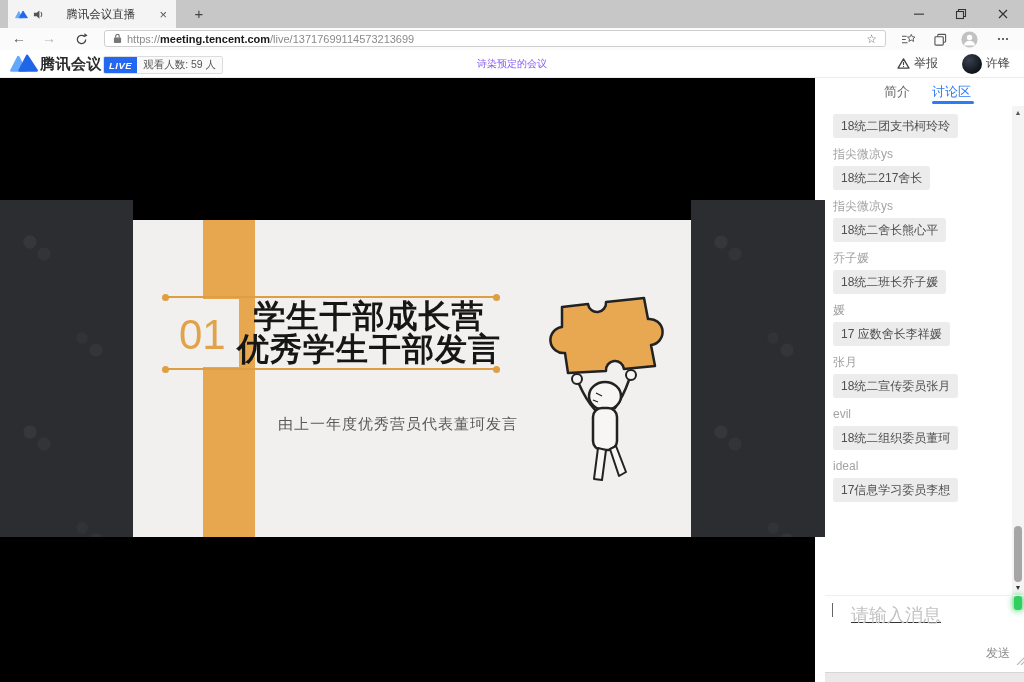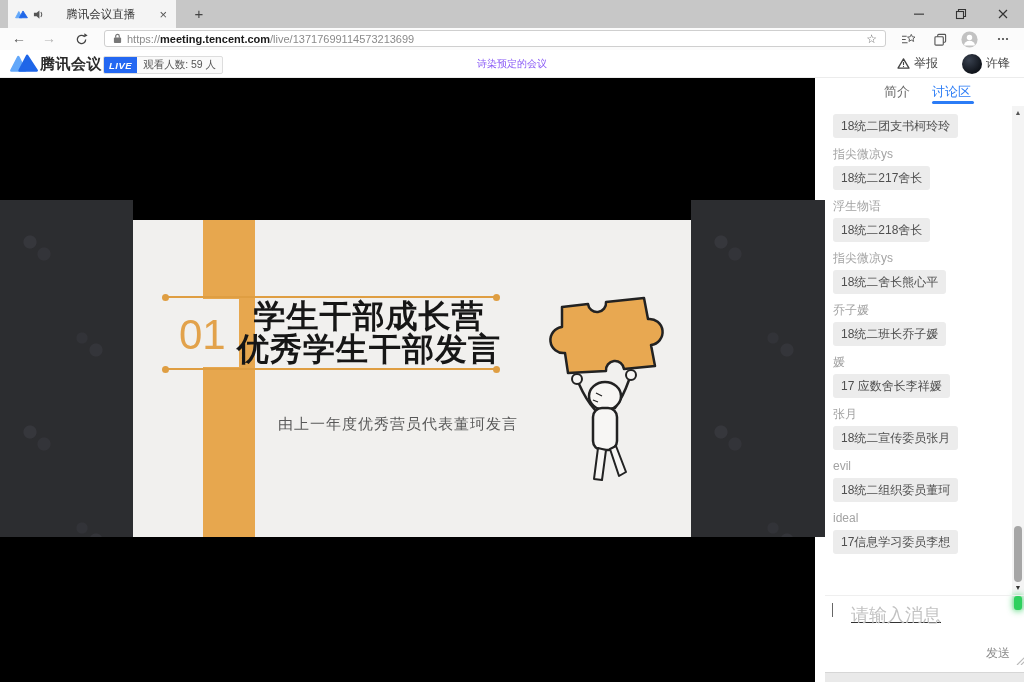--- a/index.html
+++ b/index.html
@@ -255,21 +255,20 @@
   <div class="panel">
     <div class="paneltabs">
       <span class="ptab intro">简介</span>
       <span class="ptab active">讨论区</span>
       <span class="ptab-underline"></span>
     </div>
 
     <div class="msglist">
         <div class="chat-group"><div class="chat-bubble">18统二团支书柯玲玲</div></div>
         <div class="chat-group"><div class="chat-sender">指尖微凉ys</div><div class="chat-bubble">18统二217舍长</div></div>
-        <div class="chat-group"><div class="chat-sender">浮生物语</div><div class="chat-bubble">18统二218舍长</div></div>
         <div class="chat-group"><div class="chat-sender">指尖微凉ys</div><div class="chat-bubble">18统二舍长熊心平</div></div>
         <div class="chat-group"><div class="chat-sender">乔子媛</div><div class="chat-bubble">18统二班长乔子媛</div></div>
         <div class="chat-group"><div class="chat-sender">媛</div><div class="chat-bubble">17 应数舍长李祥媛</div></div>
         <div class="chat-group"><div class="chat-sender">张月</div><div class="chat-bubble">18统二宣传委员张月</div></div>
         <div class="chat-group"><div class="chat-sender">evil</div><div class="chat-bubble">18统二组织委员董珂</div></div>
         <div class="chat-group"><div class="chat-sender">ideal</div><div class="chat-bubble">17信息学习委员李想</div></div>
       </div>
 
     <div class="cscroll">
       <div class="arr up">▲</div>

